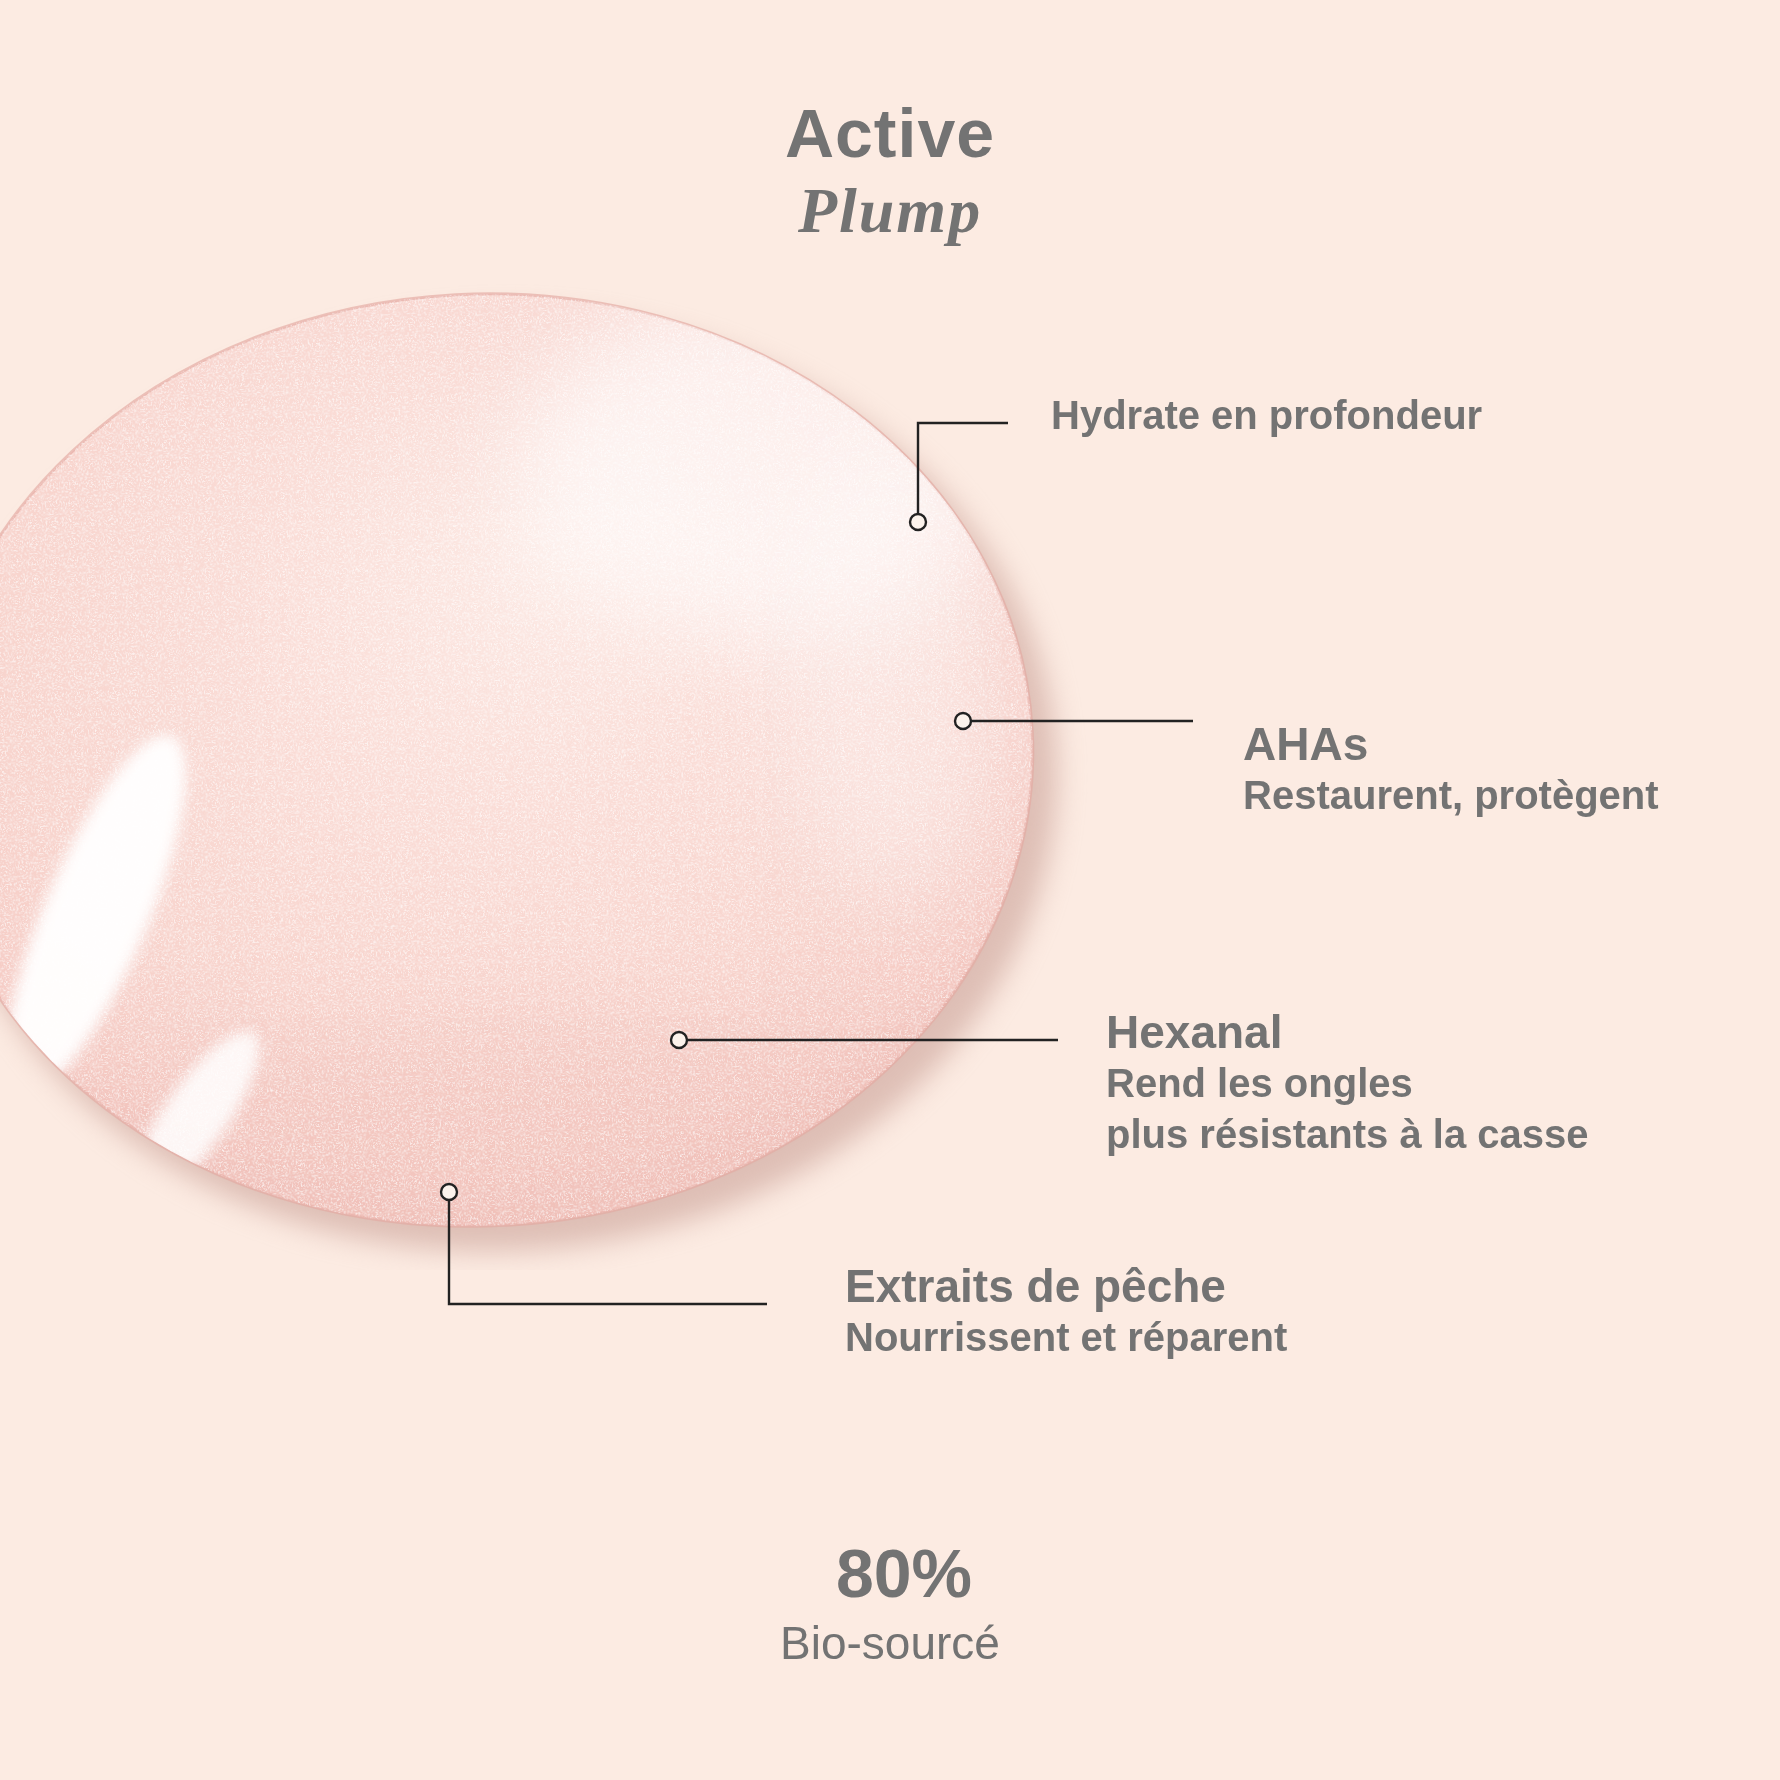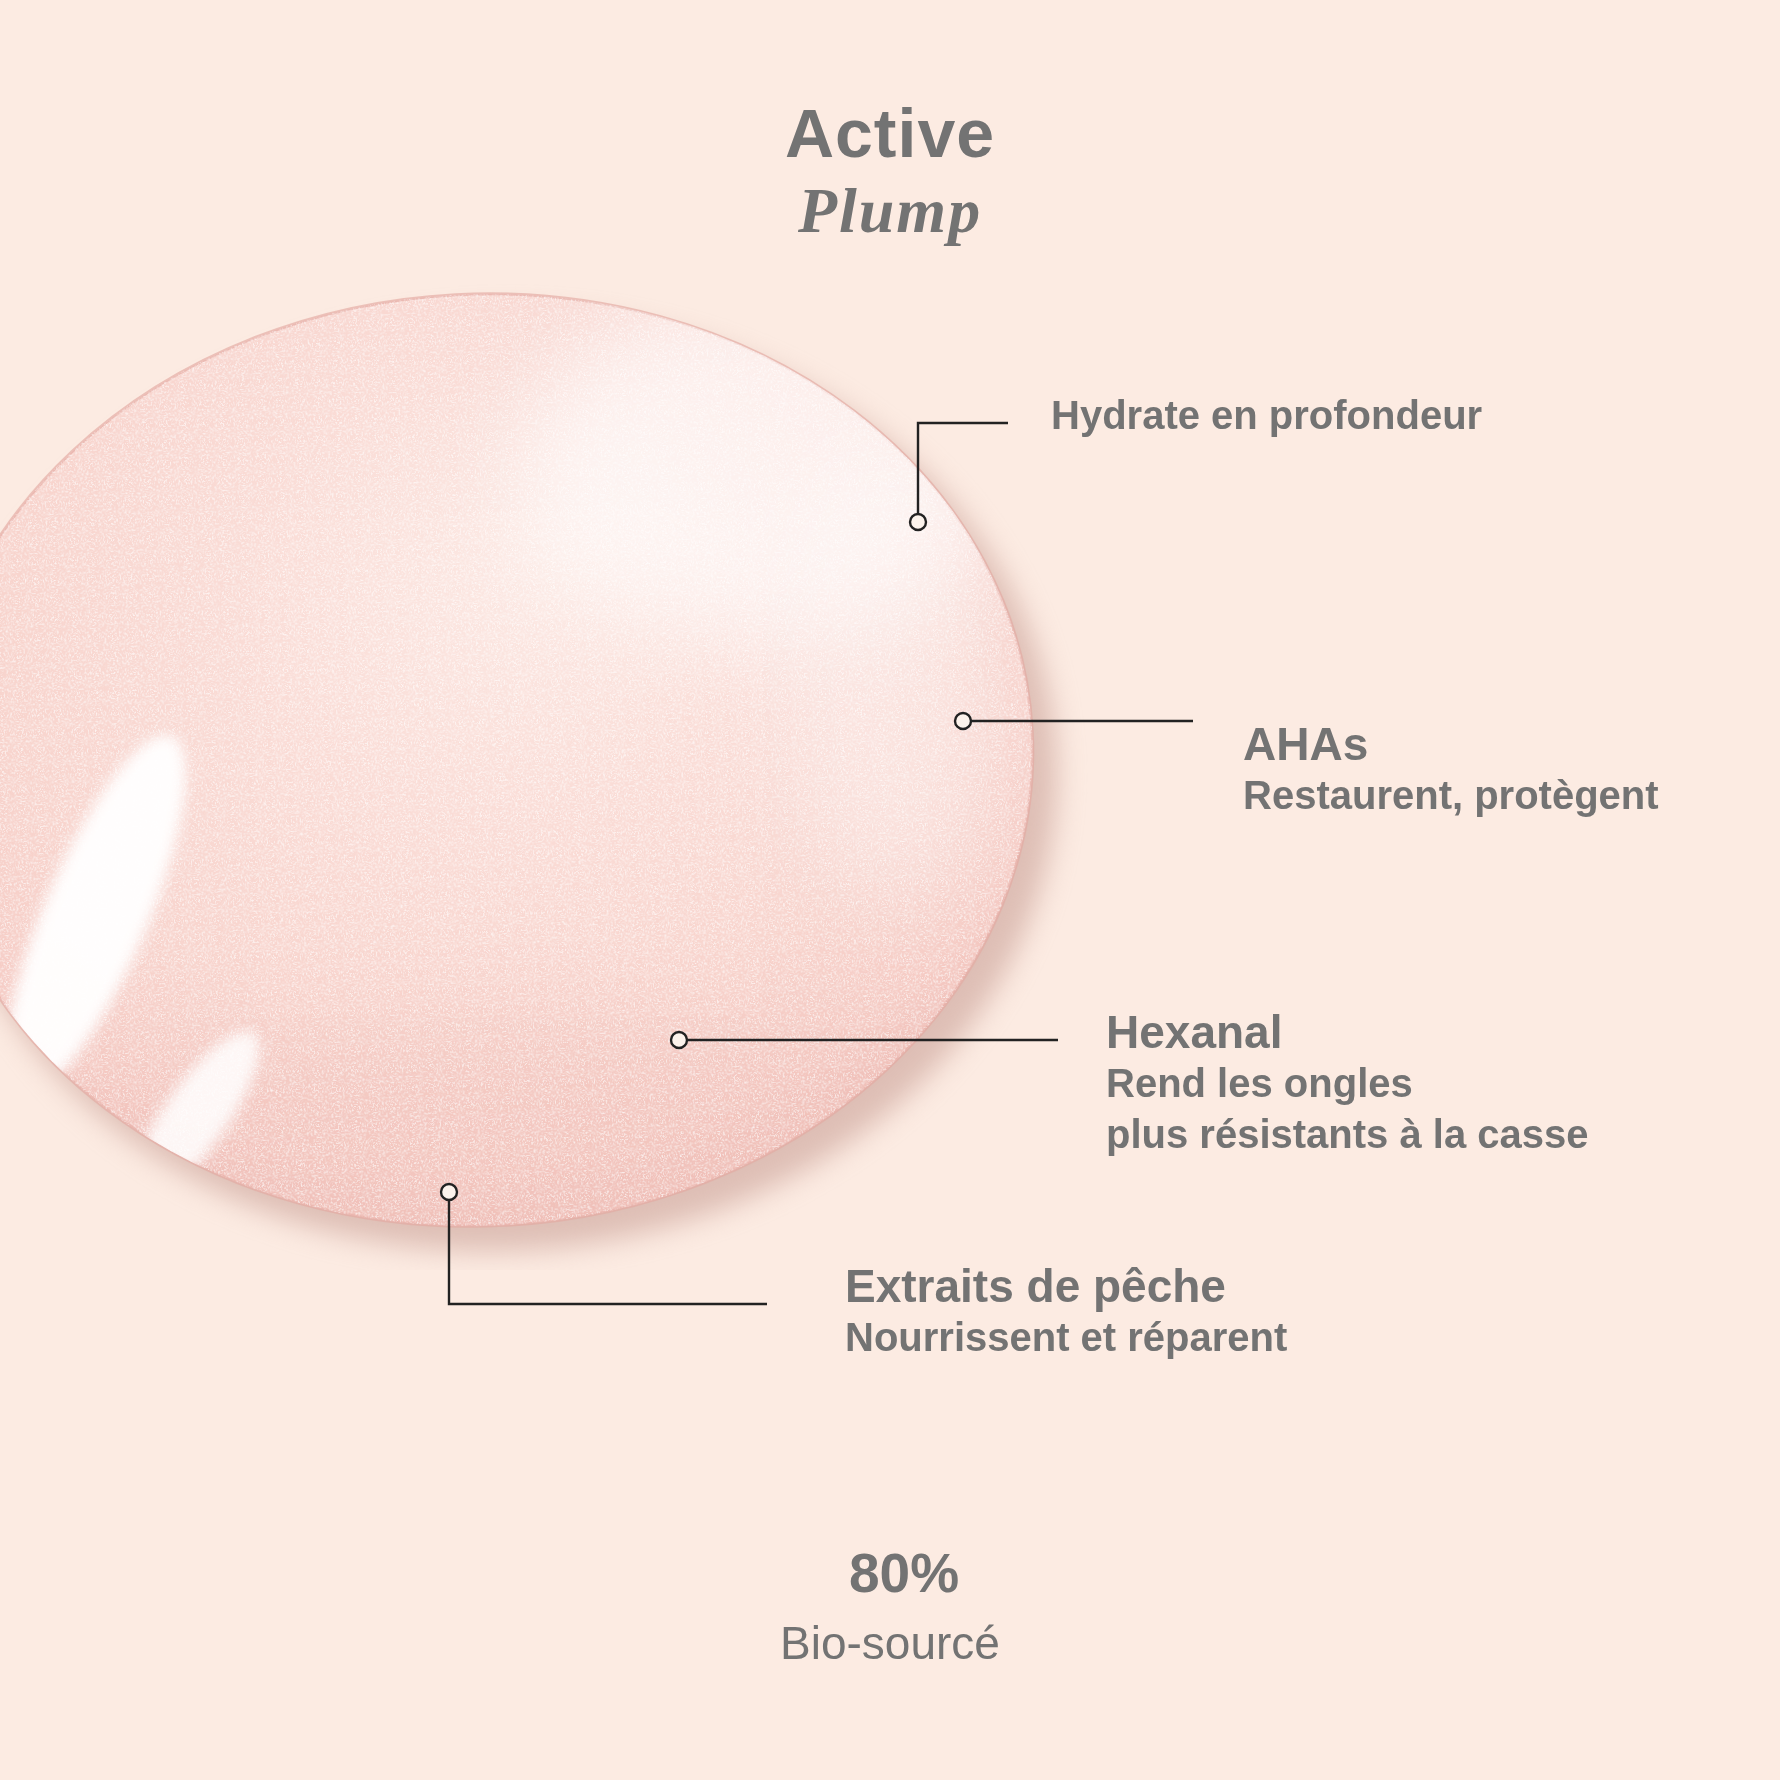--- a/index.html
+++ b/index.html
@@ -34,21 +34,21 @@
   .callout-title{font-size:46px;font-weight:700;line-height:52px;}
   .callout-body{font-size:40px;font-weight:700;line-height:51px;}
   .co-collagene{left:1051px;top:390px;}
   .co-ahas{left:1243px;top:681px;margin-top:37px;}
   .co-hexanal{left:1106px;top:1006px;}
   .co-extraits{left:845px;top:1260px;}
   
   .stat{
     position:absolute;top:1530px;left:0;width:1780px;text-align:center;
   }
-  .stat-value{font-size:55px;font-weight:700;line-height:86px;padding-left:28px;}
+  .stat-value{font-size:68px;font-weight:700;line-height:86px;padding-left:28px;}
   .stat-label{font-size:46px;font-weight:400;line-height:54px;}
 </style>
 </head>
 <body>
 
 <div class="canvas">
 
   <div class="title-wrap">
     <div class="title-main">Active</div>
     <div class="title-sub">Plump</div>

